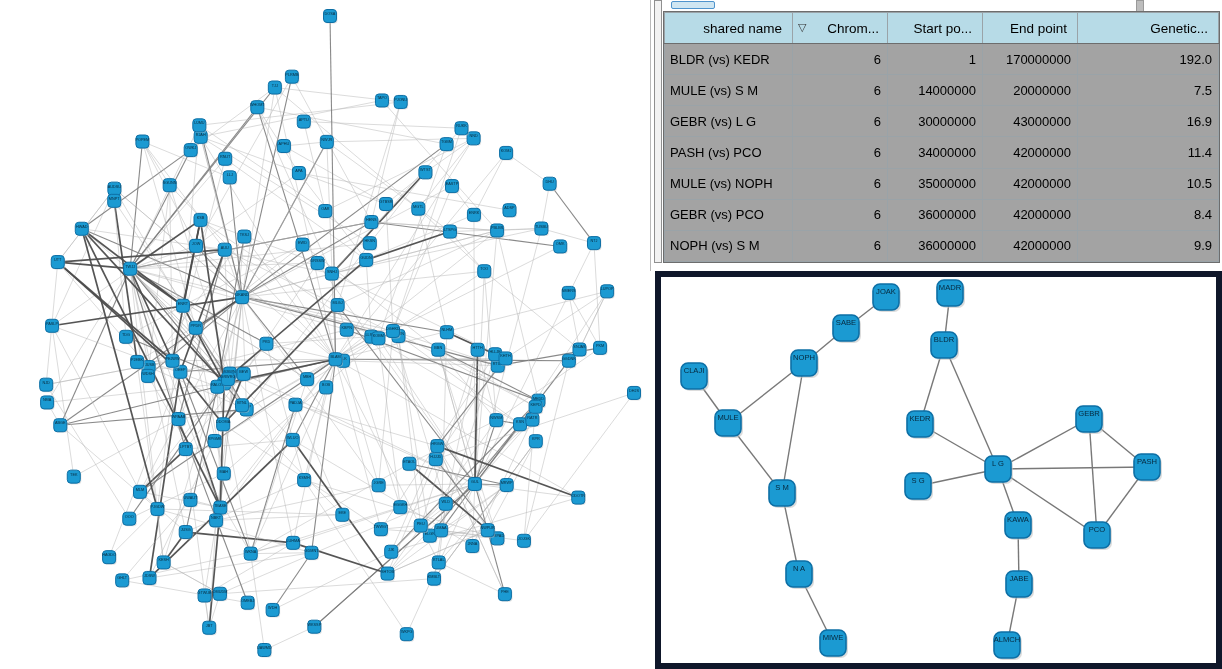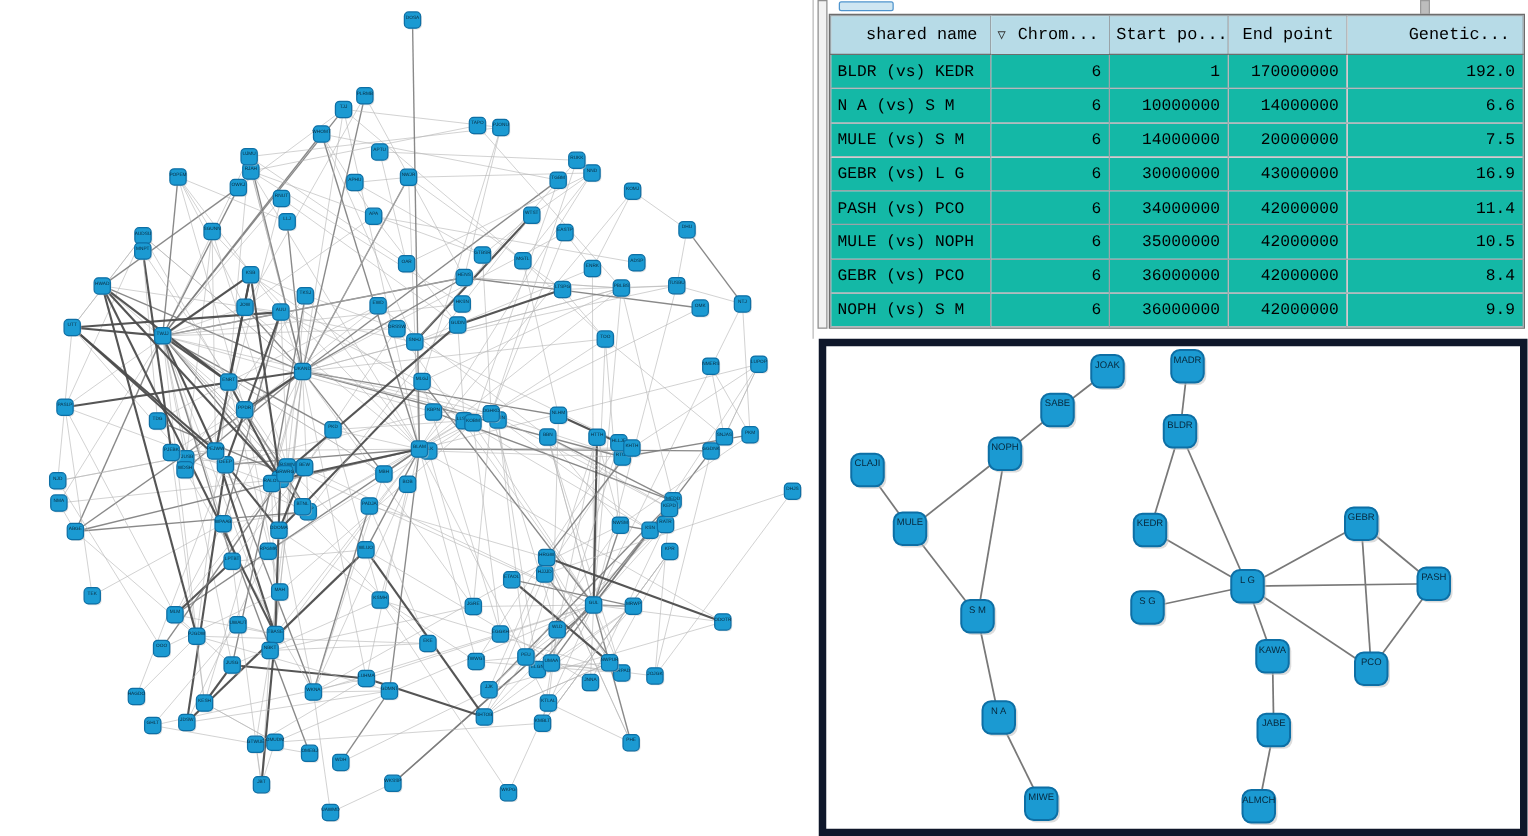--- a/index.html
+++ b/index.html
@@ -4,32 +4,32 @@
 <style>
   html,body{margin:0;padding:0;background:#fff;}
   body{width:1222px;height:669px;overflow:hidden;position:relative;
        font-family:"Liberation Sans",sans-serif;-webkit-font-smoothing:antialiased;}
 
   
   #left-panel{position:absolute;left:0;top:0;width:650px;height:669px;background:#fff;overflow:hidden;}
   #big-net{display:block;}
 
   
-  #right-top{position:absolute;left:650px;top:0;width:460px;height:271px;background:#fff;border-left:1px solid #b9b9b9;box-sizing:border-box;font-family:Liberation Mono, monospace;}
+  #right-top{position:absolute;left:650px;top:0;width:460px;height:271px;background:#fff;border-left:1px solid #b9b9b9;box-sizing:border-box;}
   #vscroll-strip{position:absolute;left:3px;top:0;width:8px;height:263px;background:#f2f2f2;border:1px solid #8f8f8f;box-sizing:border-box;}
   #hscroll-strip{position:absolute;left:12px;top:0;right:0;height:11px;background:#ffffff;}
   #hscroll-thumb{position:absolute;left:8px;top:1px;width:44px;height:8px;background:#cfe6f2;border:1px solid #4f94cd;border-radius:2px;box-sizing:border-box;}
   #vscroll-thumb{position:absolute;left:473px;top:0px;width:8px;height:12px;background:#bdbdbd;border:1px solid #9a9a9a;box-sizing:border-box;}
 
   #table-area{position:absolute;left:12px;top:11px;width:557px;height:252px;
               border:1px solid #6d6d6d;box-sizing:border-box;background:#fff;}
   table{border-collapse:collapse;table-layout:fixed;width:100%;height:100%;}
   th,td{border:1px solid #9aa3a8;overflow:hidden;white-space:nowrap;font-size:13px;color:#000;padding:0 5px;box-sizing:border-box;}
   thead th{background:#b7dbe7;height:31px;font-weight:normal;font-size:13.5px;border-bottom:1px solid #6d6d6d;}
-  tbody td{height:21px;background:#14b8a6;}
+  tbody td{height:21px;background:#a3a3a3;}
   th.h-right{text-align:right;padding-right:10px;}
   th.h-iconed{text-align:right;position:relative;padding-right:8px;}
   th .filter-ico{position:absolute;left:5px;top:8px;font-size:11px;color:#333;}
   td.c-left{text-align:left;padding-left:5px;}
   td.c-right{text-align:right;padding-right:6px;}
   col.c0{width:128px;} col.c1{width:95px;} col.c2{width:95px;} col.c3{width:95px;}
 
   
   #right-bottom{position:absolute;left:655px;top:271px;width:567px;height:398px;
                 border:6px solid #0f172a;box-sizing:border-box;background:#fff;}
@@ -1264,27 +1264,20 @@
         </thead>
       <tbody id="table-body">
           <tr>
             <td class="c-left">BLDR (vs) KEDR</td>
             <td class="c-right">6</td>
             <td class="c-right">1</td>
             <td class="c-right">170000000</td>
             <td class="c-right">192.0</td>
           </tr>
           <tr>
-            <td class="c-left">N A (vs) S M</td>
-            <td class="c-right">6</td>
-            <td class="c-right">10000000</td>
-            <td class="c-right">14000000</td>
-            <td class="c-right">6.6</td>
-          </tr>
-          <tr>
             <td class="c-left">MULE (vs) S M</td>
             <td class="c-right">6</td>
             <td class="c-right">14000000</td>
             <td class="c-right">20000000</td>
             <td class="c-right">7.5</td>
           </tr>
           <tr>
             <td class="c-left">GEBR (vs) L G</td>
             <td class="c-right">6</td>
             <td class="c-right">30000000</td>

